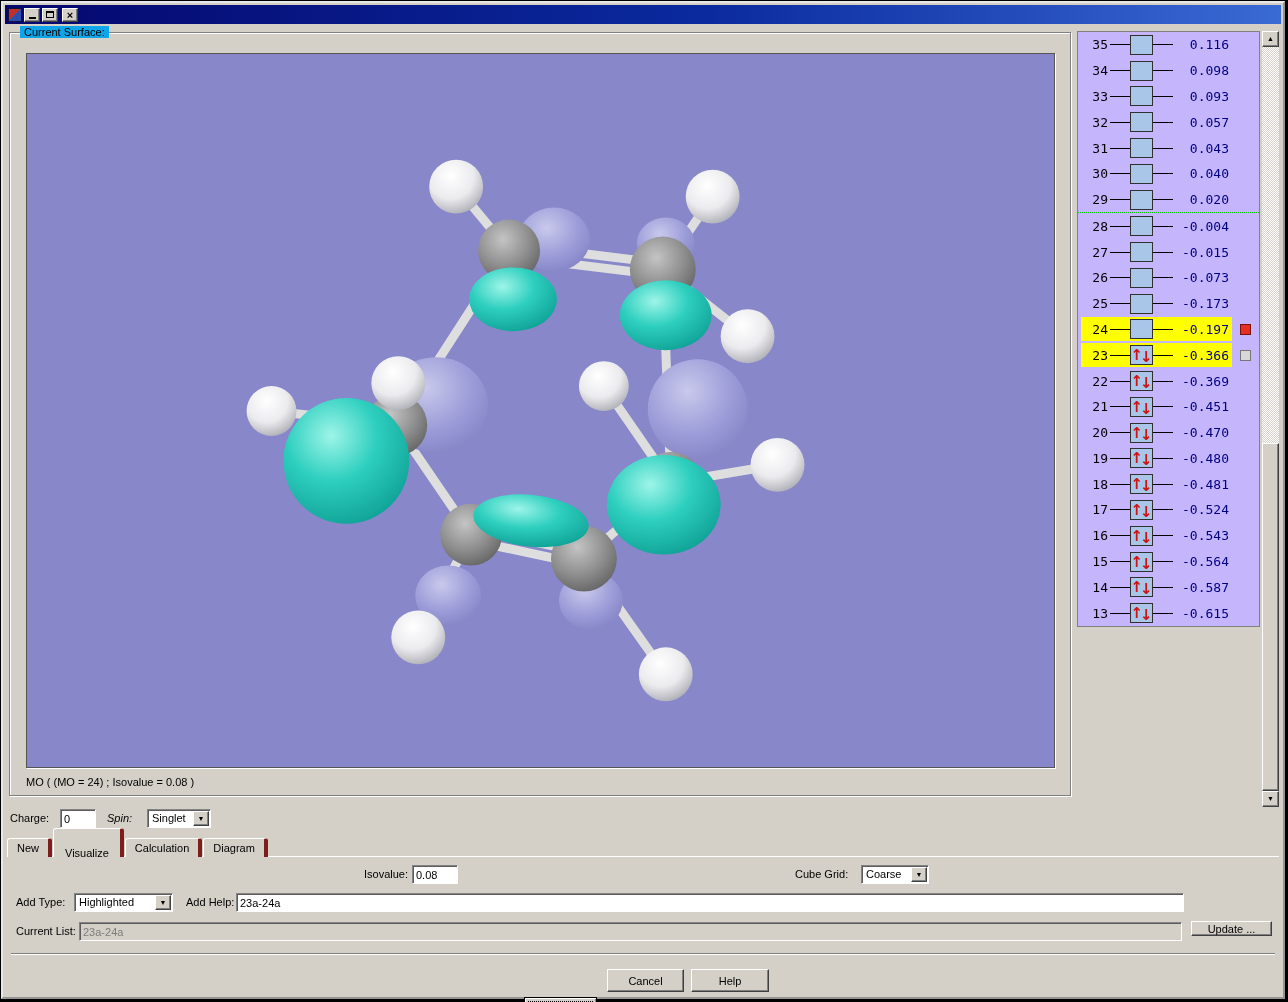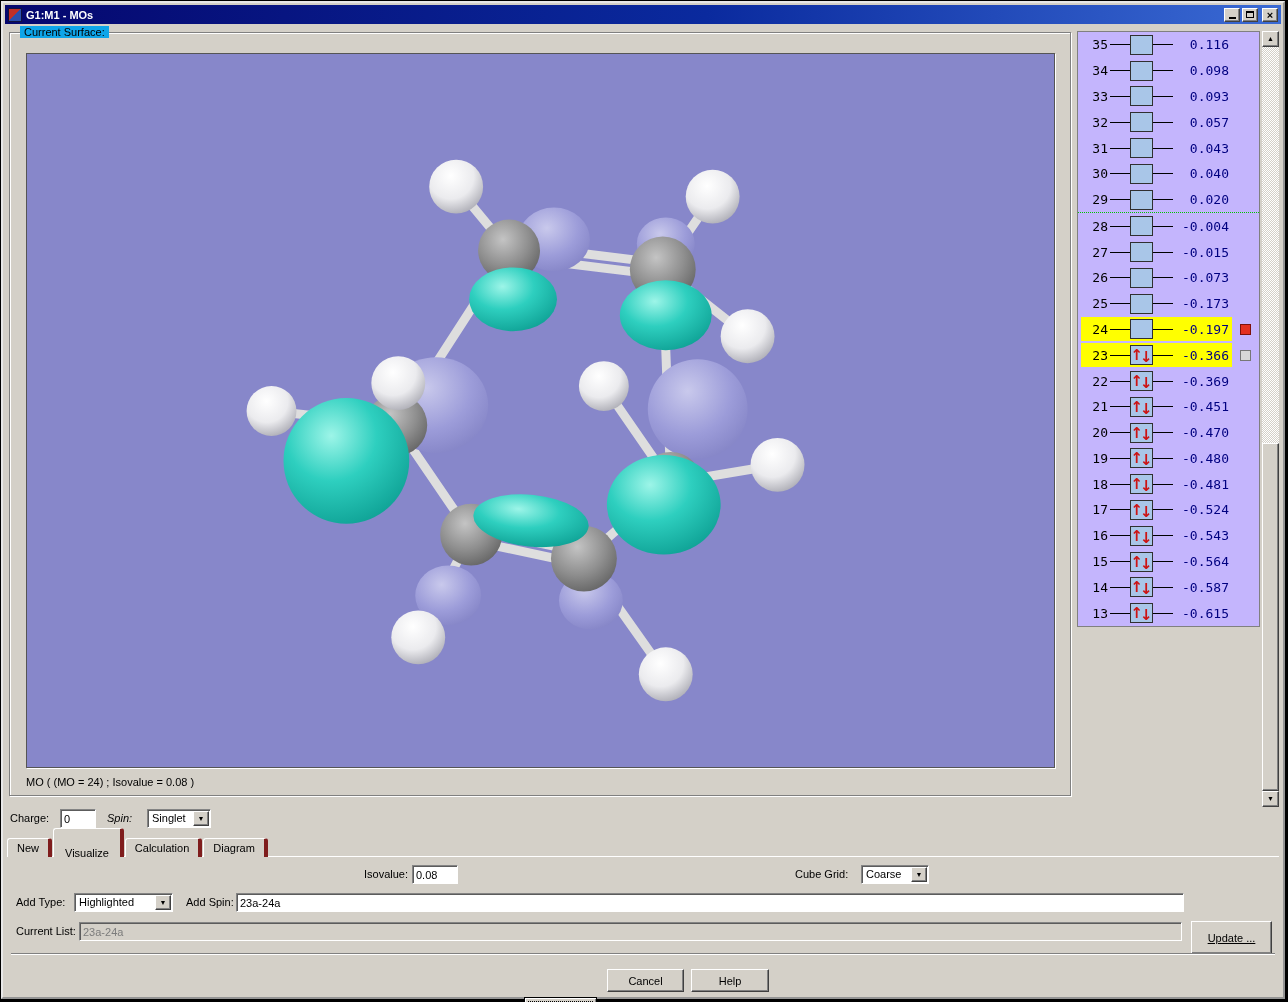--- a/index.html
+++ b/index.html
@@ -105,21 +105,20 @@
   .footer-divider { position:absolute; left:8px; right:8px; top:950px; height:2px;
                     border-top:1px solid #808080; border-bottom:1px solid #fff; }
 </style>
 </head>
 <body>
 
 <div class="window">
 
   <div class="titlebar">
     <span class="app-icon"></span>
-    <span class="title-text">G1:M1 - MOs</span>
     <span class="wbtn">
         <span class="glyph-min"></span>
       </span>
     <span class="wbtn">
         <span class="glyph-max"></span>
       </span>
     <span class="wbtn close">×</span>
   </div>
 
   <div class="groupbox">
@@ -571,26 +570,26 @@
   <div class="combo" style="left:858px;top:862px;width:68px;">
     <span class="combo-text">Coarse</span>
     <span class="combo-btn">▼</span>
   </div>
 
   <span class="lbl" style="left:13px;top:890px;">Add Type:</span>
   <div class="combo" style="left:71px;top:890px;width:99px;">
     <span class="combo-text">Highlighted</span>
     <span class="combo-btn">▼</span>
   </div>
-  <span class="lbl" style="left:183px;top:890px;">Add Spin:</span>
+  <span class="lbl" style="left:183px;top:890px;">Add Help:</span>
   <input class="tin" style="left: 233px; top: 890px; width: 948px;" value="23a-24a">
 
   <span class="lbl" style="left:13px;top:919px;">Current List:</span>
   <input class="tin disabled" readonly="" style="left: 76px; top: 919px; width: 1103px;" value="23a-24a">
-  <span class="btn" style="left:1188px;top:918px;width:81px;height:33px;text-decoration:underline;">
+  <span class="btn" style="left:1188px;top:918px;width:81px;height:15px;">
       <span>Update ...</span>
     </span>
 
   <div class="footer-divider"></div>
   <span class="btn default" style="left:521px;top:966px;width:73px;height:23px;margin-top:28px;">
       <span>Ok</span>
     </span>
   <span class="btn" style="left:604px;top:966px;width:77px;height:23px;">
       <span>Cancel</span>
     </span>

